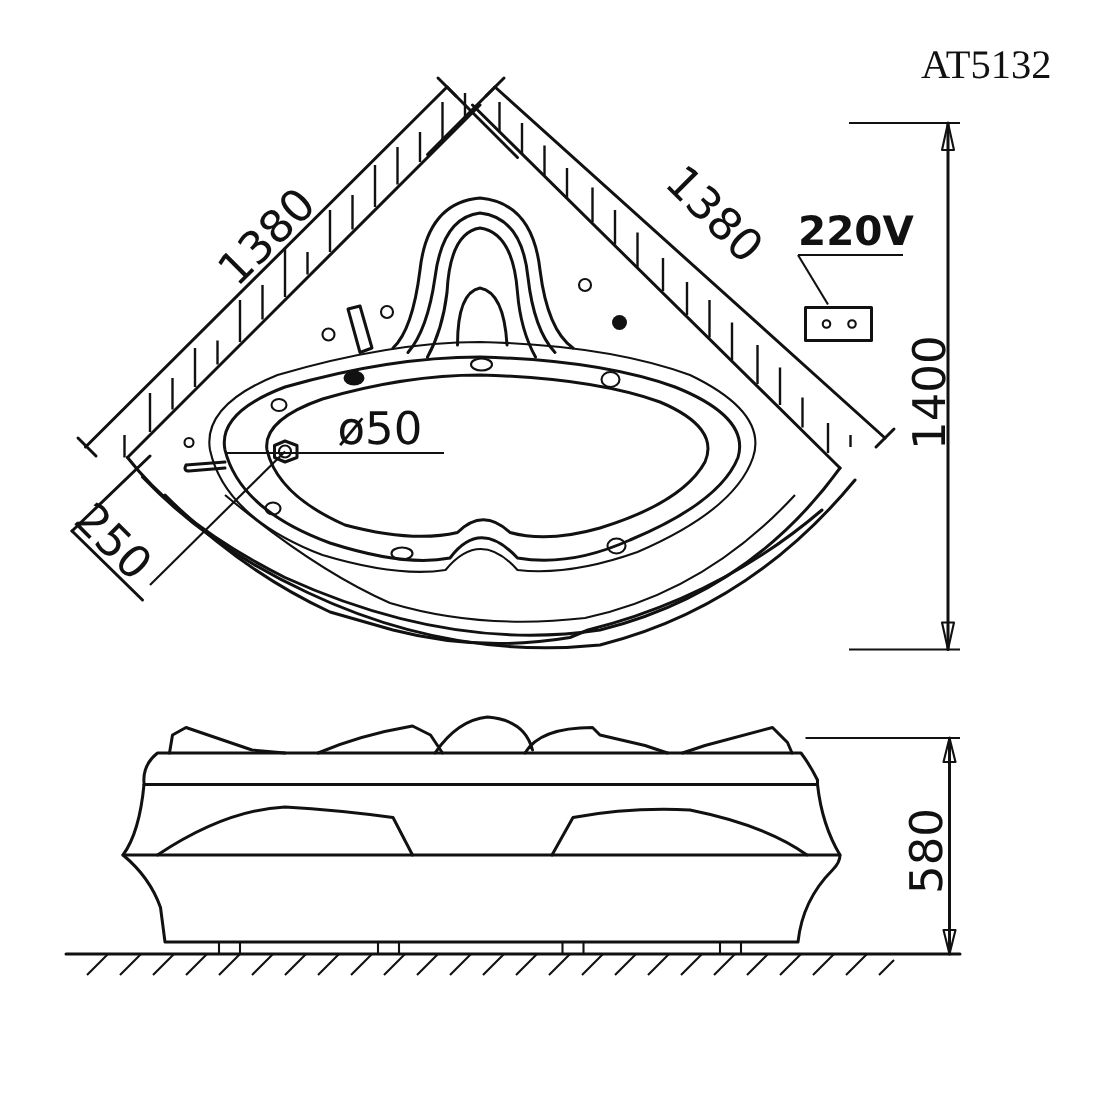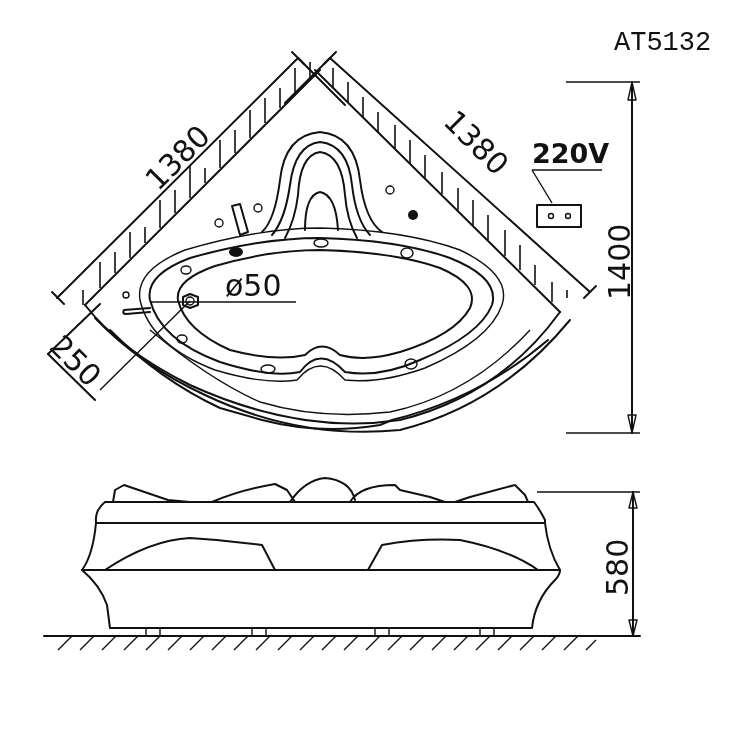--- a/index.html
+++ b/index.html
@@ -2,21 +2,21 @@
 <html><head>
 <meta charset="utf-8">
 <style>
   html, body { margin: 0; padding: 0; background: #ffffff; }
   body { width: 740px; height: 740px; overflow: hidden; position: relative; font-family: "DejaVu Sans", sans-serif; }
   #drawing { position: absolute; left: 0; top: 0; width: 740px; height: 740px; }
   .ln { fill: none; stroke: #111111; stroke-width: 2; stroke-linejoin: round; stroke-linecap: round; }
   .thin { fill: none; stroke: #111111; stroke-width: 1.4; stroke-linejoin: round; }
   .hatch { stroke: #111111; stroke-width: 1.6; }
   .dimtxt { font-family: "DejaVu Sans", sans-serif; font-size: 30px; fill: #111111; }
-  .model { position: absolute; left: 614px; top: 28px; font-family: Liberation Mono, monospace; font-size: 27px; color: #111; letter-spacing: 0; }
+  .model { position: absolute; left: 614px; top: 28px; font-family: Liberation Serif, serif; font-size: 27px; color: #111; letter-spacing: 0; }
   .volt { font-family: "DejaVu Sans", sans-serif; font-weight: bold; font-size: 27px; fill: #111; }
 </style>
 </head>
 <body>
 
 <div class="model">AT5132</div>
 
 <svg id="drawing" viewBox="0 0 740 740" xmlns="http://www.w3.org/2000/svg">
 
   <g>

